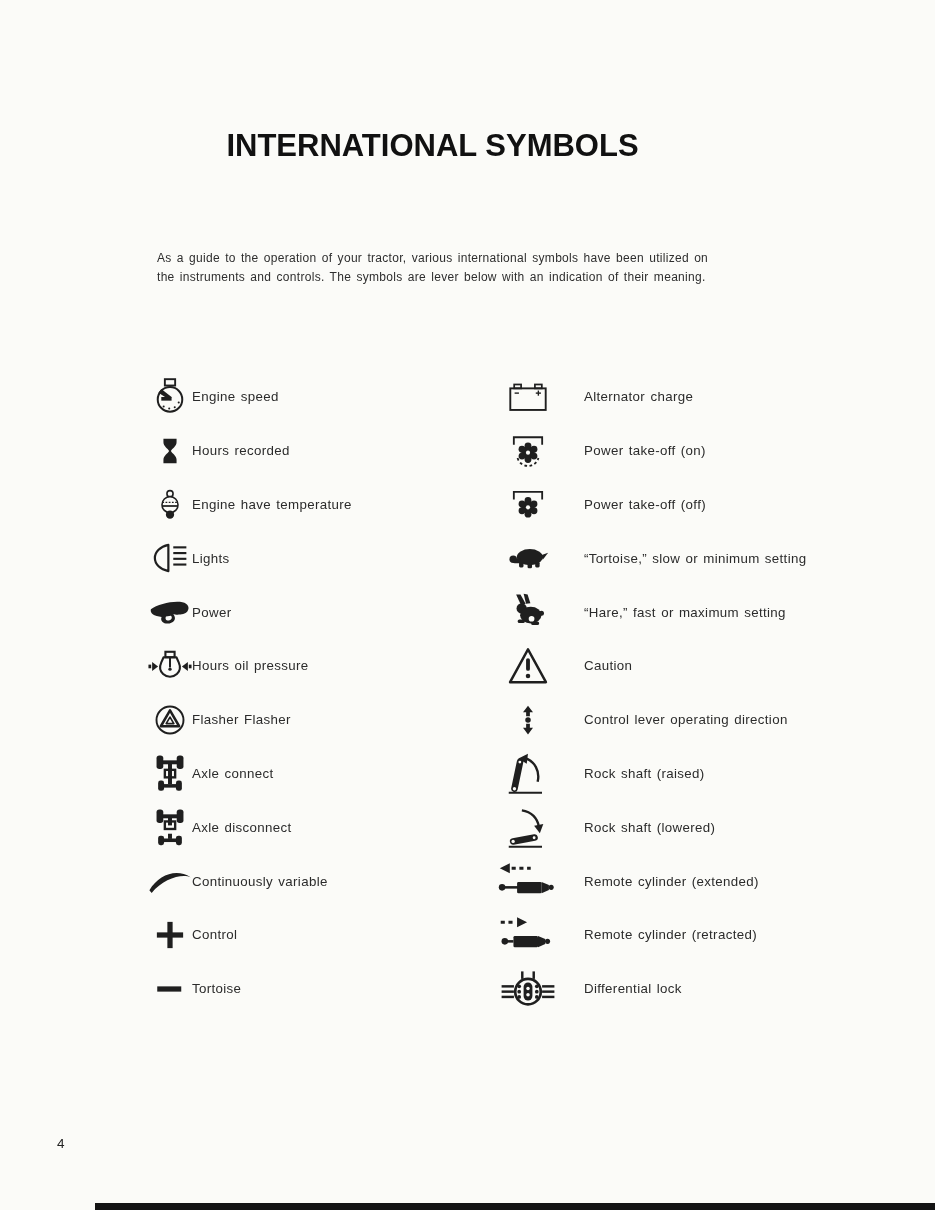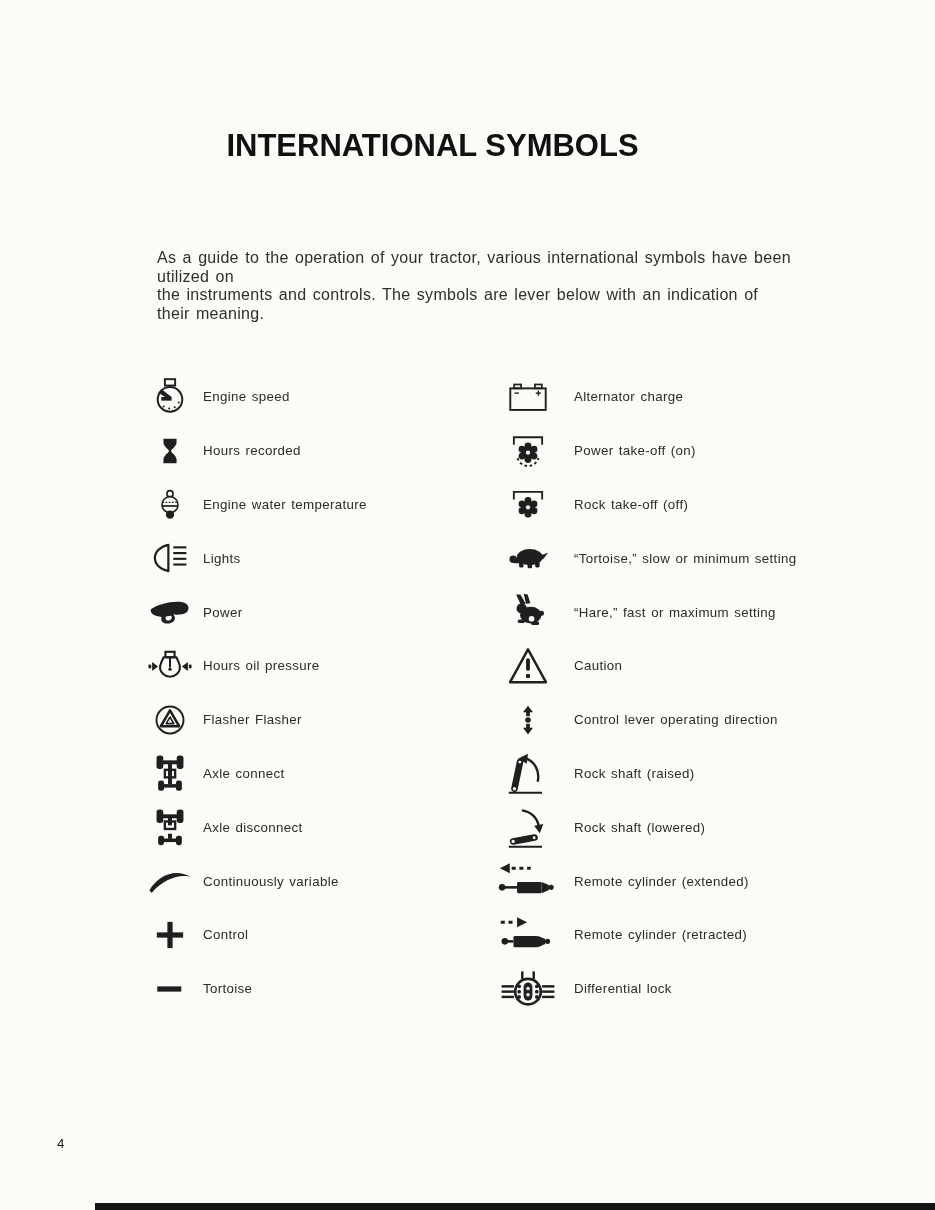--- a/index.html
+++ b/index.html
@@ -11,31 +11,31 @@
   }
   .page-title{
     position:absolute;top:128px;left:0;right:70px;
     text-align:center;
     font-size:31px;font-weight:700;letter-spacing:0px;
     color:#111;
     transform:scaleY(1.04);
   }
   .intro{
     position:absolute;left:157px;top:249px;width:640px;
-    font-size:16px;line-height:18.6px;letter-spacing:0.3px;word-spacing:1.6px;
+    font-size:12px;line-height:18.6px;letter-spacing:0.3px;word-spacing:1.6px;
     color:#2e2e2e;
   }
   .col{position:absolute;top:370px;}
   .col-left{left:148px;width:345px;}
   .col-right{left:490px;width:445px;}
   .sym-row{height:53.8px;display:flex;align-items:center;}
   .icon-box{width:44px;min-width:44px;display:flex;align-items:center;justify-content:center;}
   .col-right .icon-box{width:76px;min-width:76px;}
-  .sym-label{margin-left:11px;font-size:13.3px;letter-spacing:0.35px;word-spacing:1.2px;color:#2b2b2b;white-space:nowrap;}
-  .col-right .sym-label{margin-left:8px;}
+  .sym-label{font-size:13.3px;letter-spacing:0.35px;word-spacing:1.2px;color:#2b2b2b;white-space:nowrap;}
+  .col-right .sym-label{margin-left:18px;}
   .page-num{position:absolute;left:57px;top:1136px;font-size:13.5px;color:#222;}
   .bottom-strip{position:absolute;bottom:0;left:95px;right:0;height:7px;background:#141414;}
   svg{display:block;}
 </style>
 </head>
 <body>
 
 <div class="page-title">INTERNATIONAL SYMBOLS</div>
 
 <div class="intro">
@@ -73,21 +73,21 @@
   <div class="sym-row">
     <div class="icon-box">
       <svg width="32" height="42" viewBox="0 0 48 48">
         <circle cx="24" cy="8.5" r="4.6" fill="#fbfbf8" stroke="#1f1f1f" stroke-width="2.4"></circle>
         <circle cx="24" cy="25" r="12" fill="#fbfbf8" stroke="#1f1f1f" stroke-width="2.4"></circle>
         <line x1="12.5" y1="21.5" x2="35.5" y2="21.5" stroke="#1f1f1f" stroke-width="2" stroke-dasharray="2.6,2.2"></line>
         <line x1="12.2" y1="27" x2="35.8" y2="27" stroke="#1f1f1f" stroke-width="2.6"></line>
         <circle cx="24" cy="40" r="6.2" fill="#1f1f1f"></circle>
       </svg>
     </div>
-    <div class="sym-label">Engine water temperature</div>
+    <div class="sym-label">Engine have temperature</div>
   </div>
 
   <div class="sym-row">
     <div class="icon-box">
       <svg width="42" height="36" viewBox="0 0 48 44">
         <path d="M22,6 C12,8 5.5,14.5 5.5,22 C5.5,29.5 12,36 22,38 Z" fill="none" stroke="#1f1f1f" stroke-width="2.7" stroke-linejoin="round"></path>
         <line x1="28" y1="9" x2="44" y2="9" stroke="#1f1f1f" stroke-width="2.6"></line>
         <line x1="28" y1="16" x2="44" y2="16" stroke="#1f1f1f" stroke-width="2.6"></line>
         <line x1="28" y1="23" x2="44" y2="23" stroke="#1f1f1f" stroke-width="2.6"></line>
         <line x1="28" y1="30" x2="44" y2="30" stroke="#1f1f1f" stroke-width="2.6"></line>
@@ -241,21 +241,21 @@
           <circle cx="24" cy="19.8" r="4.1"></circle>
             <circle cx="31.2" cy="23.9" r="4.1"></circle>
           <circle cx="31.2" cy="32.1" r="4.1"></circle>
             <circle cx="24" cy="36.2" r="4.1"></circle>
           <circle cx="16.8" cy="32.1" r="4.1"></circle>
             <circle cx="16.8" cy="23.9" r="4.1"></circle>
         </g>
         <circle cx="24" cy="28" r="2.5" fill="#fbfbf8"></circle>
       </svg>
     </div>
-    <div class="sym-label">Rock take-off (off)</div>
+    <div class="sym-label">Power take-off (off)</div>
   </div>
 
   <div class="sym-row">
     <div class="icon-box">
       <svg width="44" height="34" viewBox="0 0 48 38">
         <g fill="#1f1f1f">
           <ellipse cx="26" cy="18" rx="14.5" ry="9"></ellipse>
           <circle cx="7.5" cy="20.5" r="4.2"></circle>
           <rect x="7" y="19.5" width="9" height="5.5" rx="2.5"></rect>
           <rect x="14" y="23.5" width="5" height="6" rx="1.5"></rect>

